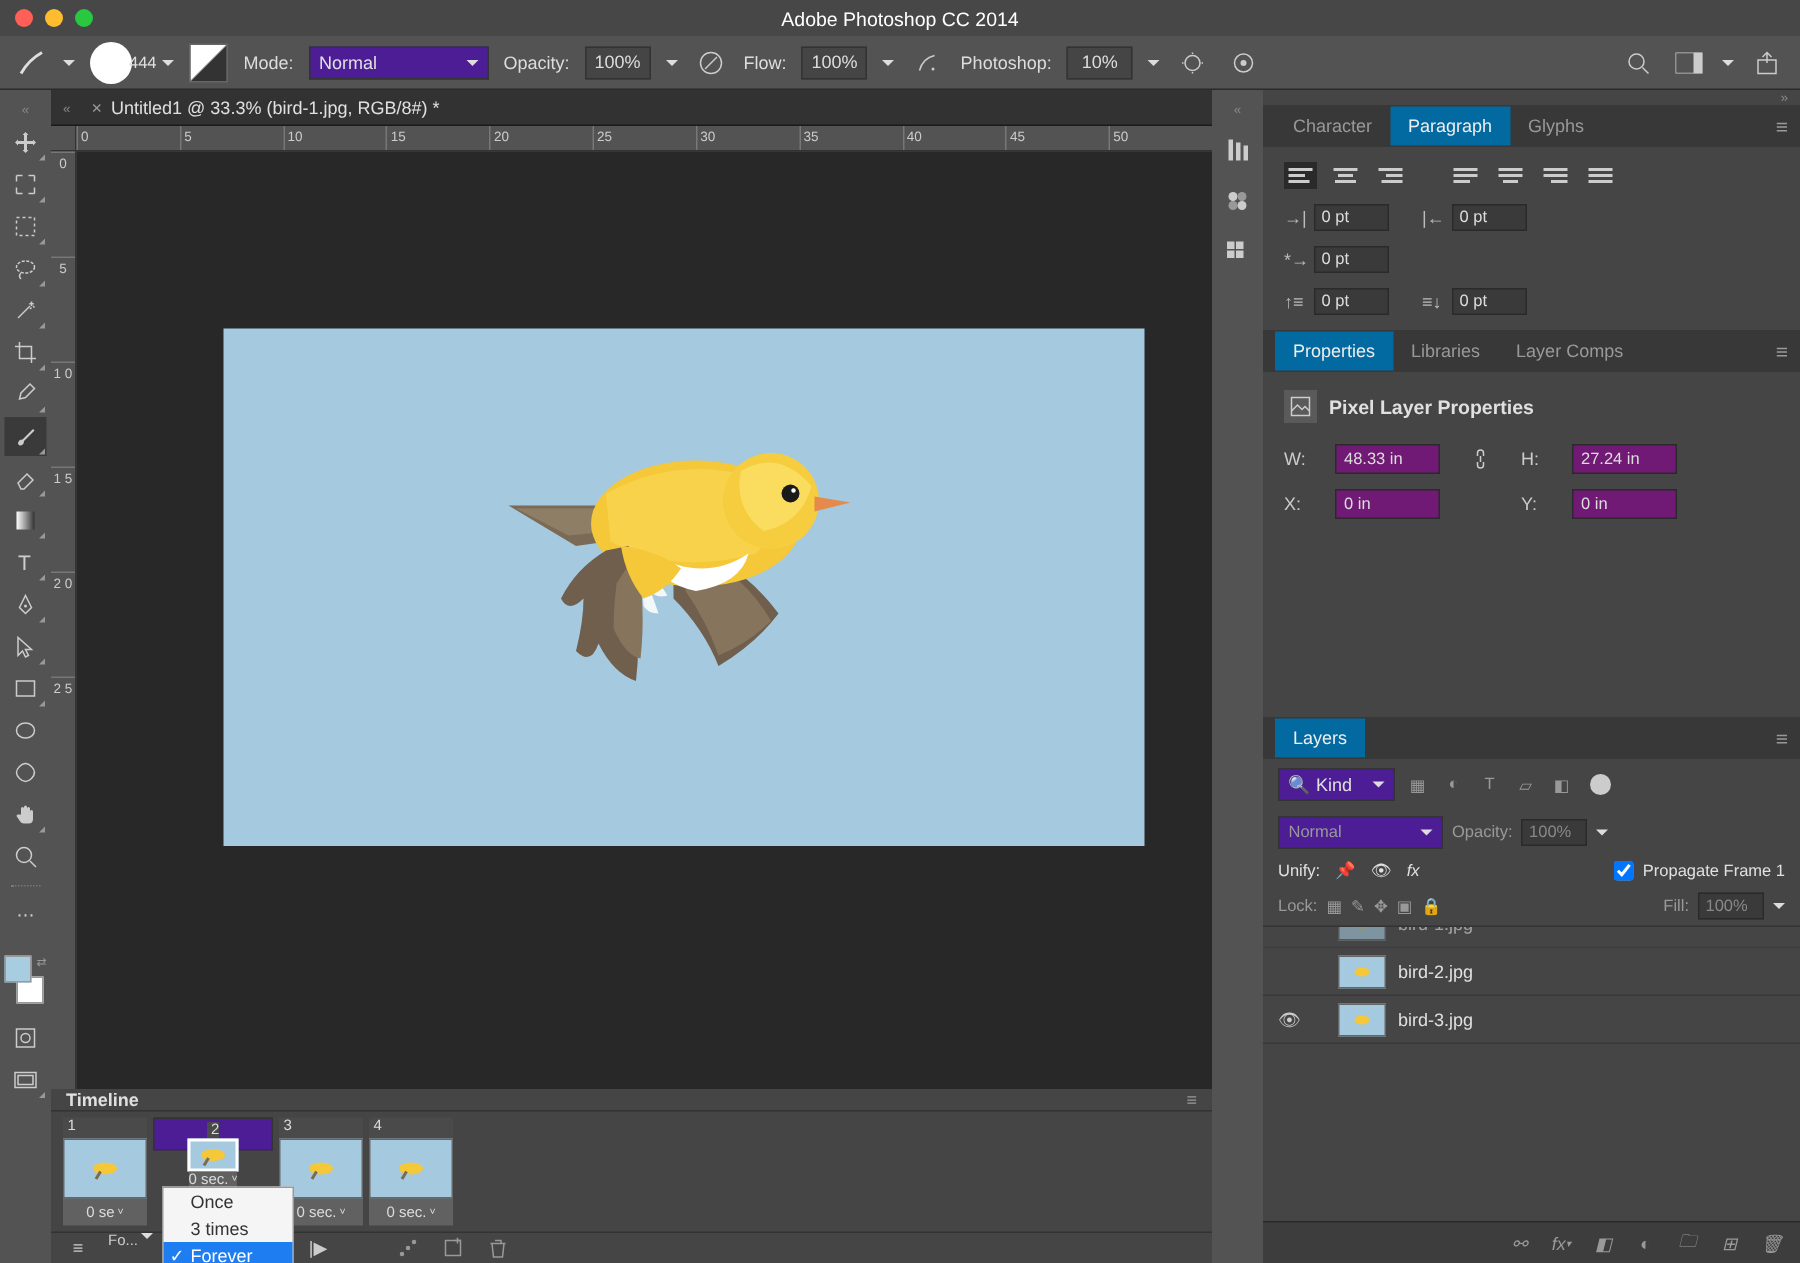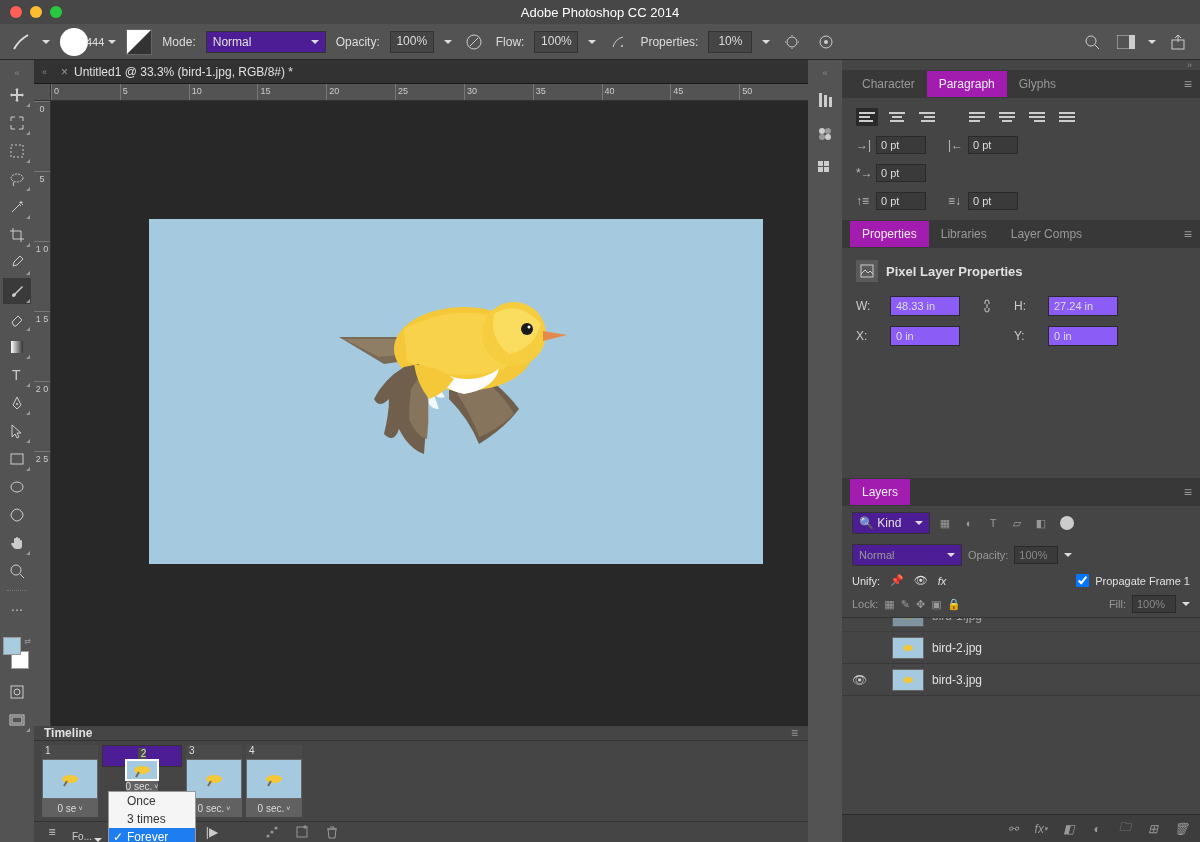--- a/index.html
+++ b/index.html
@@ -59,39 +59,39 @@
 .loop-menu div.sel::before{content:"✓";position:absolute;left:4px}
 .tl-foot{height:26px;display:flex;align-items:center;padding:0 8px;gap:10px;background:#454545;border-top:1px solid #333}
 .tl-foot .ibtn{width:20px;height:20px;display:flex;align-items:center;justify-content:center;color:#ccc;cursor:pointer}
 .rightcol{width:34px;background:#535353;display:flex;flex-direction:column;align-items:center;padding-top:8px;gap:10px}
 .rightcol>.collapse{color:#888;font-size:9px;height:10px}
 .rtool{width:24px;height:24px;display:flex;align-items:center;justify-content:center;color:#ccc;cursor:pointer}
 .panels{flex:1;width:358px;background:#454545;display:flex;flex-direction:column}
 .panels>.collapse{height:10px;color:#888;font-size:9px;text-align:right;padding-right:8px}
 .ptabs{height:28px;display:flex;align-items:center;padding:0 8px;gap:0;background:#383838;font-size:12px;position:relative}
 .ptab{padding:6px 12px;color:#999;cursor:pointer}
-.ptab.active{background:#a21caf;color:#eee}
+.ptab.active{background:#0369a1;color:#eee}
 .ptabs .menu{position:absolute;right:8px;color:#999;font-size:14px}
 .para{padding:10px 14px;display:flex;flex-direction:column;gap:10px}
 .align-row{display:flex;gap:8px}
 .align-ico{width:22px;height:18px;display:flex;flex-direction:column;gap:2px;justify-content:center;cursor:pointer;padding:2px;border:1px solid transparent}
 .align-ico.active{background:#2a2a2a}
 .align-ico span{height:2px;background:#ccc}
 .prow{display:flex;gap:22px;align-items:center}
 .pinp{display:flex;align-items:center;gap:4px}
 .pinp .ico{width:16px;font-size:12px;color:#bbb}
 .pinp input{width:50px;background:#3a3a3a;border:1px solid #2a2a2a;color:#ddd;padding:2px 4px;font-size:11px}
 .chk{display:flex;align-items:center;gap:6px}
 .chk input{width:13px;height:13px}
 .props{padding:12px 14px;flex:0 0 230px}
 .prop-title{display:flex;align-items:center;gap:8px;margin-bottom:14px;font-size:13px;font-weight:700}
 .prop-title .ico{width:22px;height:22px;background:#5a5a5a;display:flex;align-items:center;justify-content:center}
 .proprow{display:flex;gap:18px;align-items:center;margin-bottom:10px}
 .proprow label{width:16px;color:#ccc}
-.proprow input{width:70px;background:#8b5cf6;border:1px solid #2a2a2a;color:#ddd;padding:3px 5px;font-size:11px}
+.proprow input{width:70px;background:#701a75;border:1px solid #2a2a2a;color:#ddd;padding:3px 5px;font-size:11px}
 .link{width:18px;height:18px;display:flex;align-items:center;justify-content:center;color:#ccc;cursor:pointer}
 .layers{flex:1;display:flex;flex-direction:column}
 .layfilter{padding:6px 10px;display:flex;align-items:center;gap:6px}
 .layfilter .sel{min-width:78px}
 .layfilter .ficon{width:18px;height:18px;display:flex;align-items:center;justify-content:center;color:#999;cursor:pointer;font-size:11px}
 .layfilter .tgl{width:14px;height:14px;border-radius:50%;background:#ccc;margin-left:4px}
 .layrow{padding:4px 10px;display:flex;align-items:center;gap:6px;font-size:11px;color:#999}
 .layrow input{width:44px;background:#3a3a3a;border:1px solid #2a2a2a;color:#888;padding:2px 4px;font-size:11px}
 .layunify{padding:4px 10px;display:flex;align-items:center;gap:10px;font-size:11px}
 .laylist{flex:1;overflow:hidden;border-top:1px solid #333}
@@ -143,21 +143,21 @@
   </div>
   <span class="lbl">Flow:</span>
   <div class="inpn">100%</div>
   <div class="chev"></div>
   <div class="iconbtn">
     <svg width="18" height="18" viewBox="0 0 18 18">
         <path d="M4 14 Q6 6 14 4" stroke="#ccc" fill="none"></path>
         <circle cx="13" cy="13" r="1" fill="#ccc"></circle>
       </svg>
   </div>
-  <span class="lbl">Properties:</span>
+  <span class="lbl">Photoshop:</span>
   <div class="inpn">10%</div>
   <div class="chev"></div>
   <div class="iconbtn">
     <svg width="16" height="16" viewBox="0 0 16 16">
         <circle cx="8" cy="8" r="5" stroke="#ccc" fill="none"></circle>
         <path d="M8 2v-1M8 15v-1M2 8h-1M15 8h-1" stroke="#ccc"></path>
       </svg>
   </div>
   <div class="iconbtn">
     <svg width="18" height="18" viewBox="0 0 18 18">
@@ -443,21 +443,21 @@
             <div class="fdur">0 sec.<span style="font-size:7px">˅</span></div>
           </div>
           <div class="loop-menu">
           <div>Once</div>
           <div>3 times</div>
           <div class="sel" style="background:#1e7df0;color:#fff;min-width:auto;border:none;height:auto;padding:2px 8px 2px 18px;display:block">Forever</div>
         </div>
       </div>
       <div class="tl-foot">
         <div class="ibtn">≡</div>
-        <div class="ibtn" style="display:flex;align-items:flex-end;gap:2px;width:auto">
+        <div class="ibtn" style="display:flex;align-items:flex-start;gap:2px;width:auto">
             <span style="font-size:10px">Fo...</span>
             <div class="chev"></div>
           </div>
         <div class="ibtn">⏮</div>
         <div class="ibtn">◀|</div>
         <div class="ibtn">▶</div>
         <div class="ibtn">|▶</div>
         <div style="width:20px"></div>
         <div class="ibtn">
             <svg width="14" height="14" viewBox="0 0 14 14">

